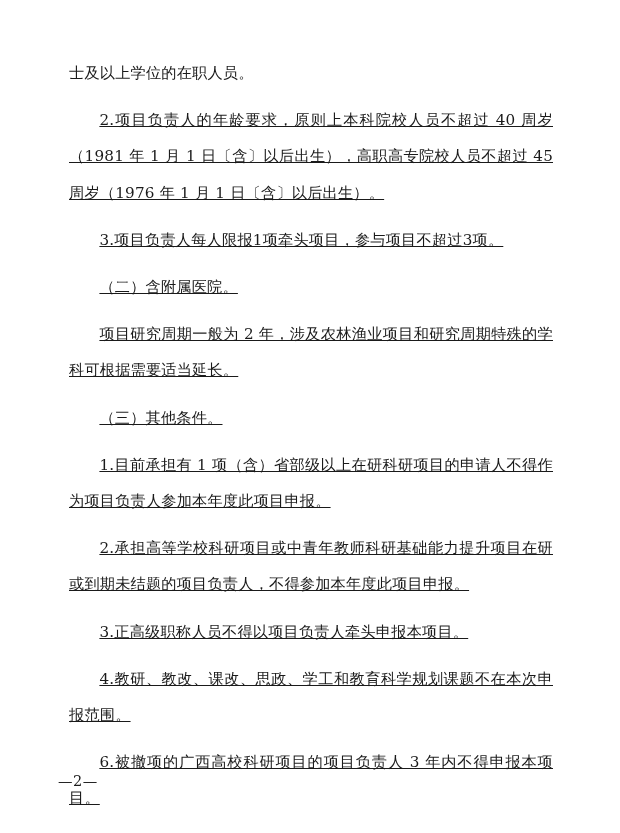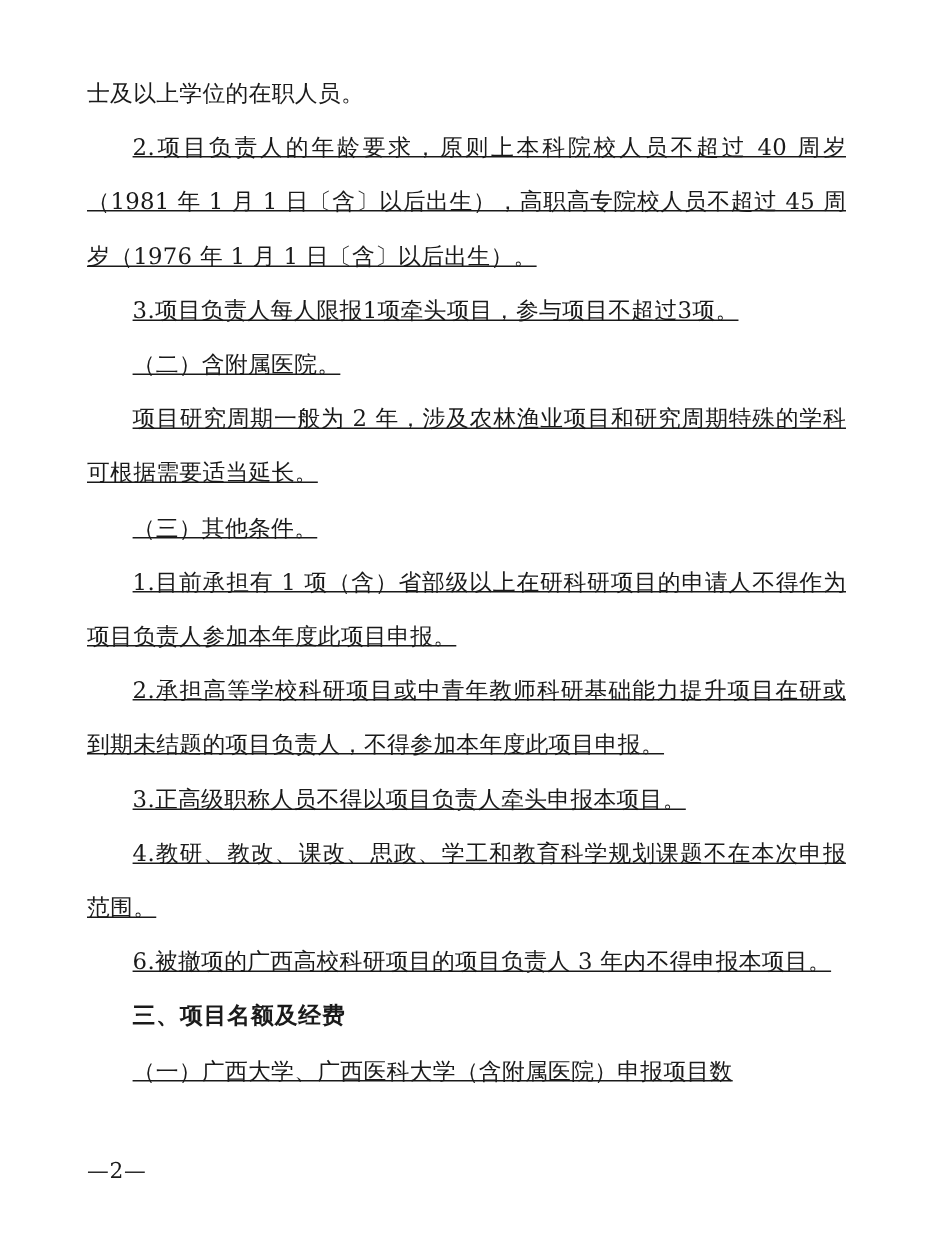--- a/index.html
+++ b/index.html
@@ -22,21 +22,21 @@
     padding: 44px 56px 0 58px;
   }
   .doc-body {
     font-size: 15.2px;
     line-height: 36.2px;
     text-align: justify;
     text-justify: inter-ideograph;
     letter-spacing: 0.2px;
   }
   .para {
-    margin: 0;
+    margin: 11px;
     text-indent: 0;
     white-space: normal;
   }
   .para.indent {
     text-indent: 2em;
     text-decoration: underline;
   }
   .para.heading {
     text-indent: 2em;
     font-weight: bold;

